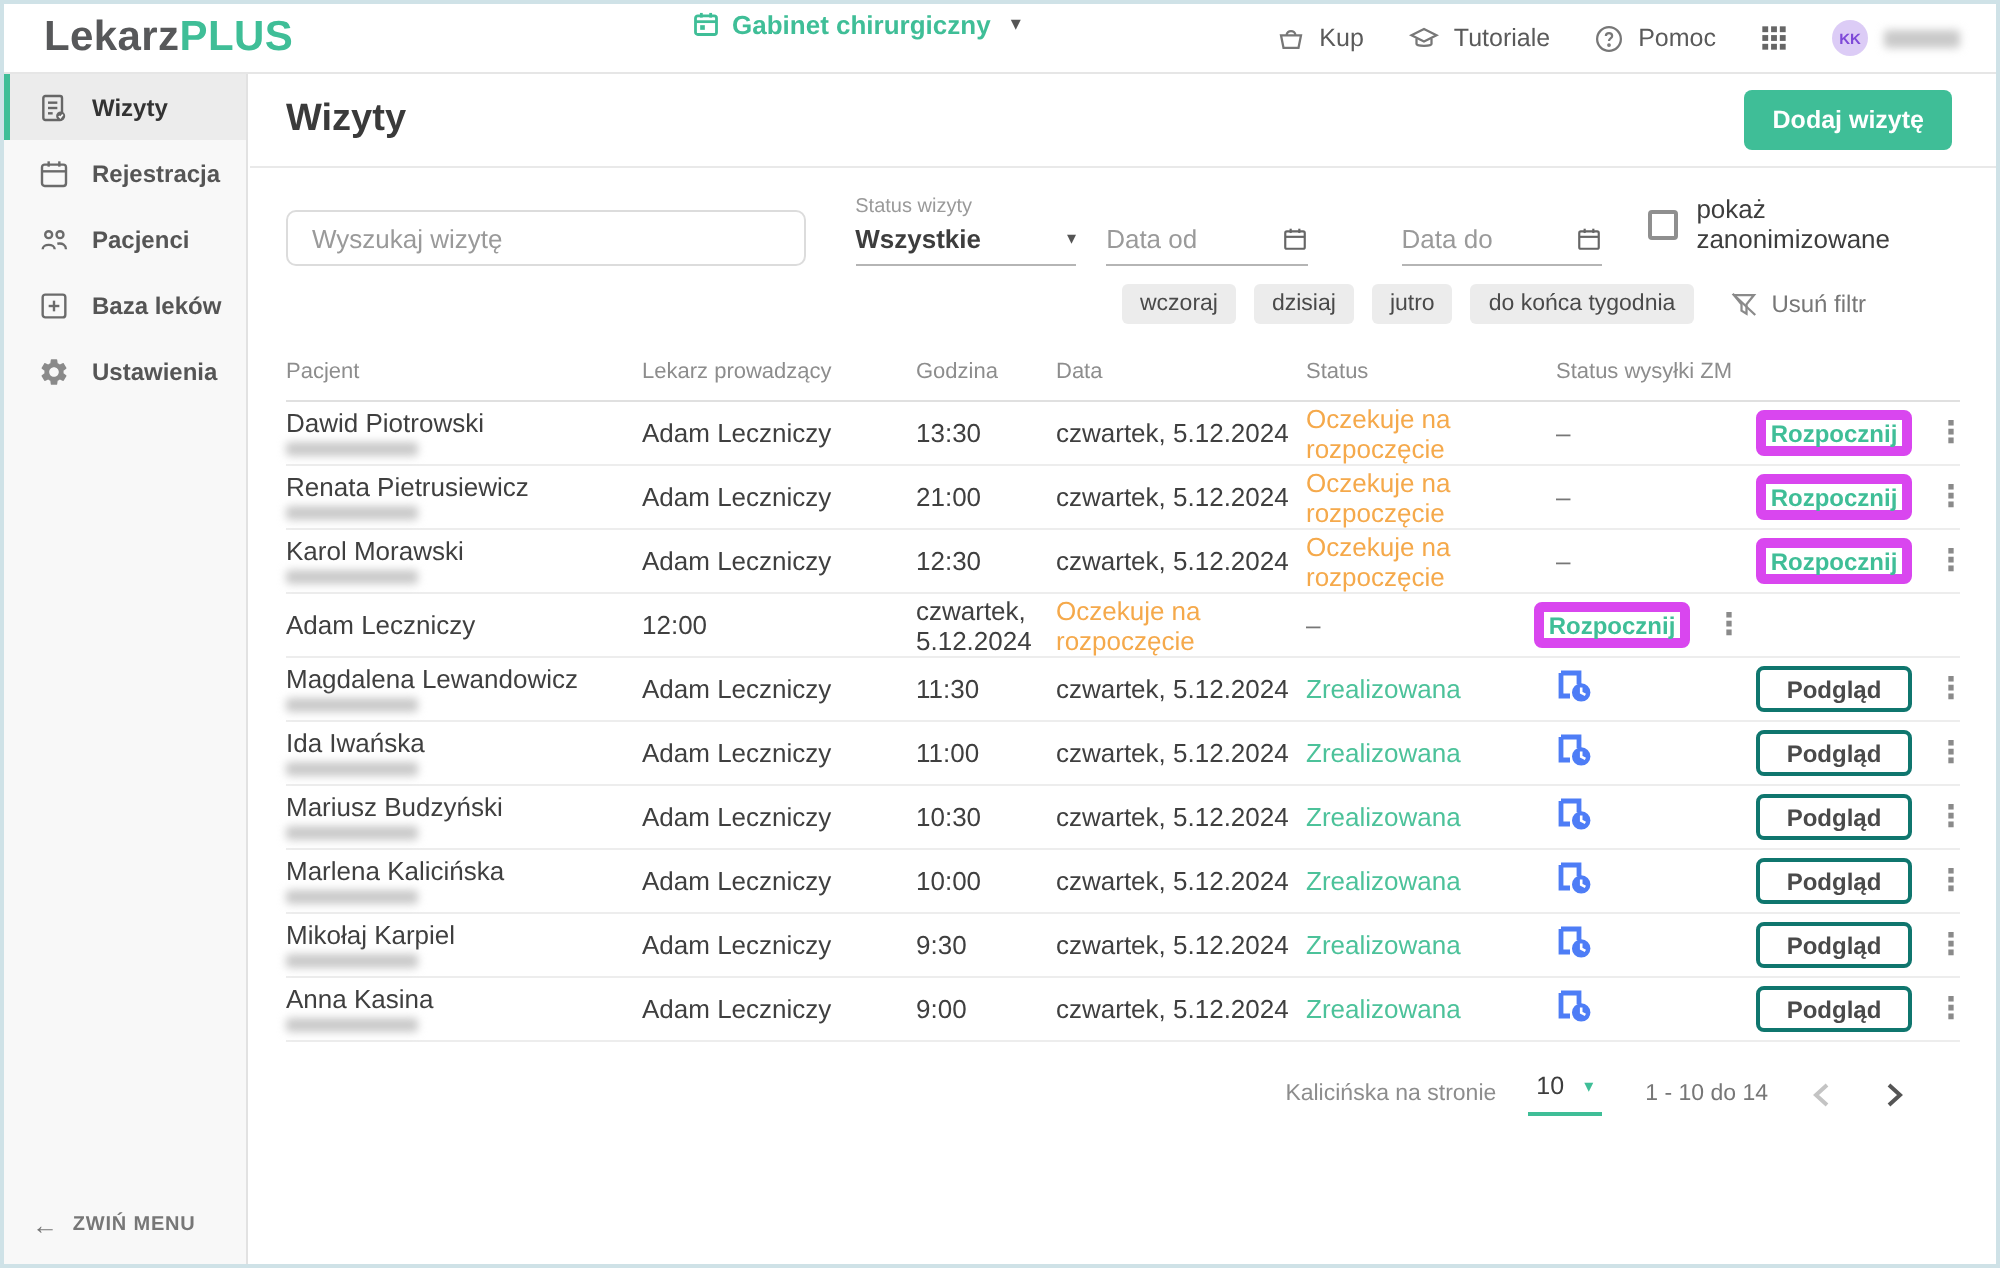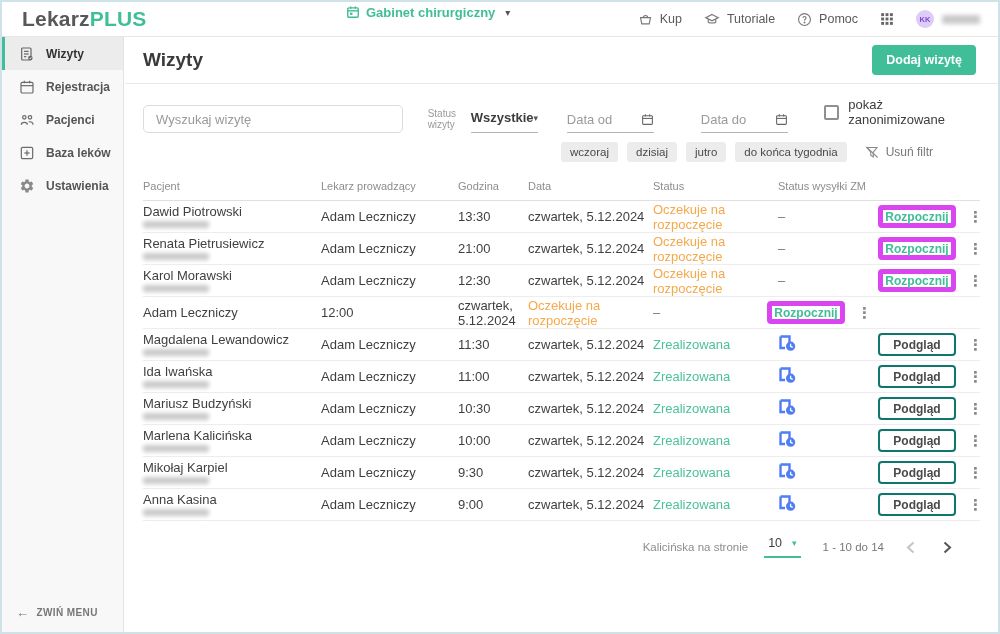--- a/index.html
+++ b/index.html
@@ -91,21 +91,21 @@
   
   .filters { padding: 13px 18px 0 18px; }
   .filter-row1 { display: flex; align-items: flex-end; }
   .search-box {
     width: 265px; height: 28px;
     border: 1px solid #dcdcdc; border-radius: 5px;
     font-size: 13px; color: #444; padding: 0 12px;
     font-family: inherit; outline: none; background: #fff;
   }
   .search-box::placeholder { color: #9a9a9a; }
-  .mfield { display: flex; }
+  .mfield { display: flex; flex-direction: column; }
   .mfield .mlabel { font-size: 10px; color: #9a9a9a; margin-bottom: 3px; }
   .mvalue-row {
     display: flex; align-items: center; justify-content: space-between;
     border-bottom: 1px solid #b5b5b5; padding-bottom: 5px;
   }
   .status-field { width: 113px; margin-left: 25px; cursor: pointer; }
   .status-field .sval { font-size: 13px; font-weight: bold; color: #3d3d3d; }
   .caret-sm { font-size: 9px; color: #555; }
   .date-field { width: 103px; cursor: text; }
   .date-field .dinput {

